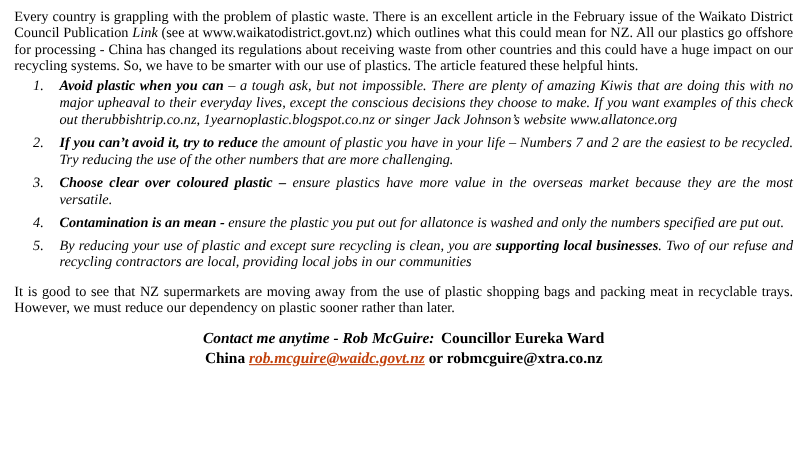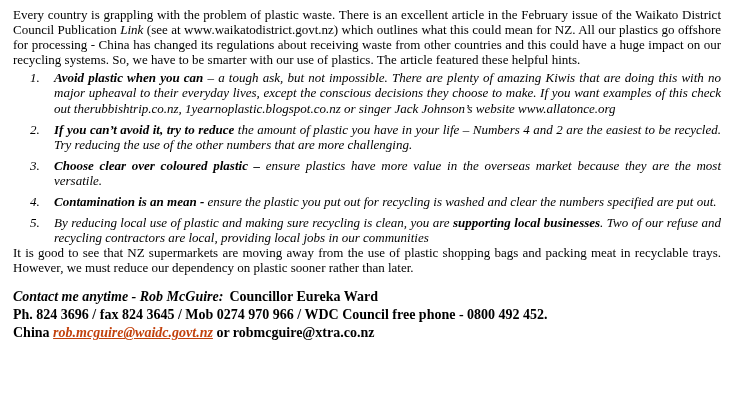--- a/index.html
+++ b/index.html
@@ -34,26 +34,27 @@
   .hint .num {
     flex: none;
     width: 24px;
     margin-left: 17px;
   }
   .hint .hint-text {
     flex: 1;
     text-align: justify;
   }
   .hint .lead { font-weight: bold; margin-top: 40px; }
-  .closing { margin-top: 0; }
+  .closing { margin-top: 12px; }
   .contact {
     margin-top: 12px;
     font-weight: bold;
     font-size: 14px;
     line-height: 18.4px;
+    text-align: center;
   }
   .contact p { margin: 0; }
   .contact .bi { font-style: italic; }
   .contact .ward { margin-left: 6px; }
   .email-link {
     color: #c2410c;
     text-decoration: underline;
     cursor: pointer;
     font-style: italic;
   }
@@ -67,41 +68,40 @@
 
   <div class="hints">
 
     <div class="hint">
       <span class="num">1.</span>
       <div class="hint-text"><span></span><span class="lead">Avoid plastic when you can</span><span> – a tough ask, but not impossible. There are plenty of amazing Kiwis that are doing this with no major upheaval to their everyday lives, except the conscious decisions they choose to make. If you want examples of this check out therubbishtrip.co.nz,  1yearnoplastic.blogspot.co.nz or singer Jack Johnson’s website www.allatonce.org</span></div>
     </div>
 
     <div class="hint">
       <span class="num">2.</span>
-      <div class="hint-text"><span></span><span class="lead">If you can’t avoid it, try to reduce</span><span> the amount of plastic you have in your life – Numbers 4 and 2 are the easiest to be recycled. Try reducing the use of the other numbers that are more challenging.</span></div>
+      <div class="hint-text"><span></span><span class="lead">If you can’t avoid it, try to reduce</span><span> the amount of plastic you have in your life – Numbers 7 and 2 are the easiest to be recycled. Try reducing the use of the other numbers that are more challenging.</span></div>
     </div>
 
     <div class="hint">
       <span class="num">3.</span>
       <div class="hint-text"><span></span><span class="lead">Choose clear over coloured plastic –</span><span> ensure plastics have more value in the overseas market because they are the most versatile.</span></div>
     </div>
 
     <div class="hint">
       <span class="num">4.</span>
-      <div class="hint-text"><span></span><span class="lead">Contamination is an mean -</span><span> ensure the plastic you put out for recycling is washed and clear the numbers specified are put out.</span></div>
+      <div class="hint-text"><span></span><span class="lead">Contamination is an mean -</span><span> ensure the plastic you put out for allatonce is washed and only the numbers specified are put out.</span></div>
     </div>
 
     <div class="hint">
       <span class="num">5.</span>
-      <div class="hint-text"><span>By reducing local use of plastic and making sure recycling is clean, you are </span><span class="lead">supporting local businesses</span><span>. Two of our refuse and recycling contractors are local, providing local jobs in our communities</span></div>
+      <div class="hint-text"><span>By reducing your use of plastic and except sure recycling is clean, you are </span><span class="lead">supporting local businesses</span><span>. Two of our refuse and recycling contractors are local, providing local jobs in our communities</span></div>
     </div>
 
   </div>
 
   <p class="para closing">It is good to see that NZ supermarkets are moving away from the use of plastic shopping bags and packing meat in recyclable trays.   However, we must reduce our dependency on plastic sooner rather than later.</p>
 
   <div class="contact">
     <p><span class="bi">Contact me anytime - Rob McGuire:</span><span class="ward">Councillor Eureka Ward</span></p>
-    <p>Ph. 824 3696 / fax 824 3645 / Mob 0274 970 966 / WDC Council free phone - 0800 492 452.</p>
     <p><span>China </span><a class="email-link">rob.mcguire@waidc.govt.nz</a><span> or robmcguire@xtra.co.nz</span></p>
   </div>
 
 </div>
 
 </body></html>

